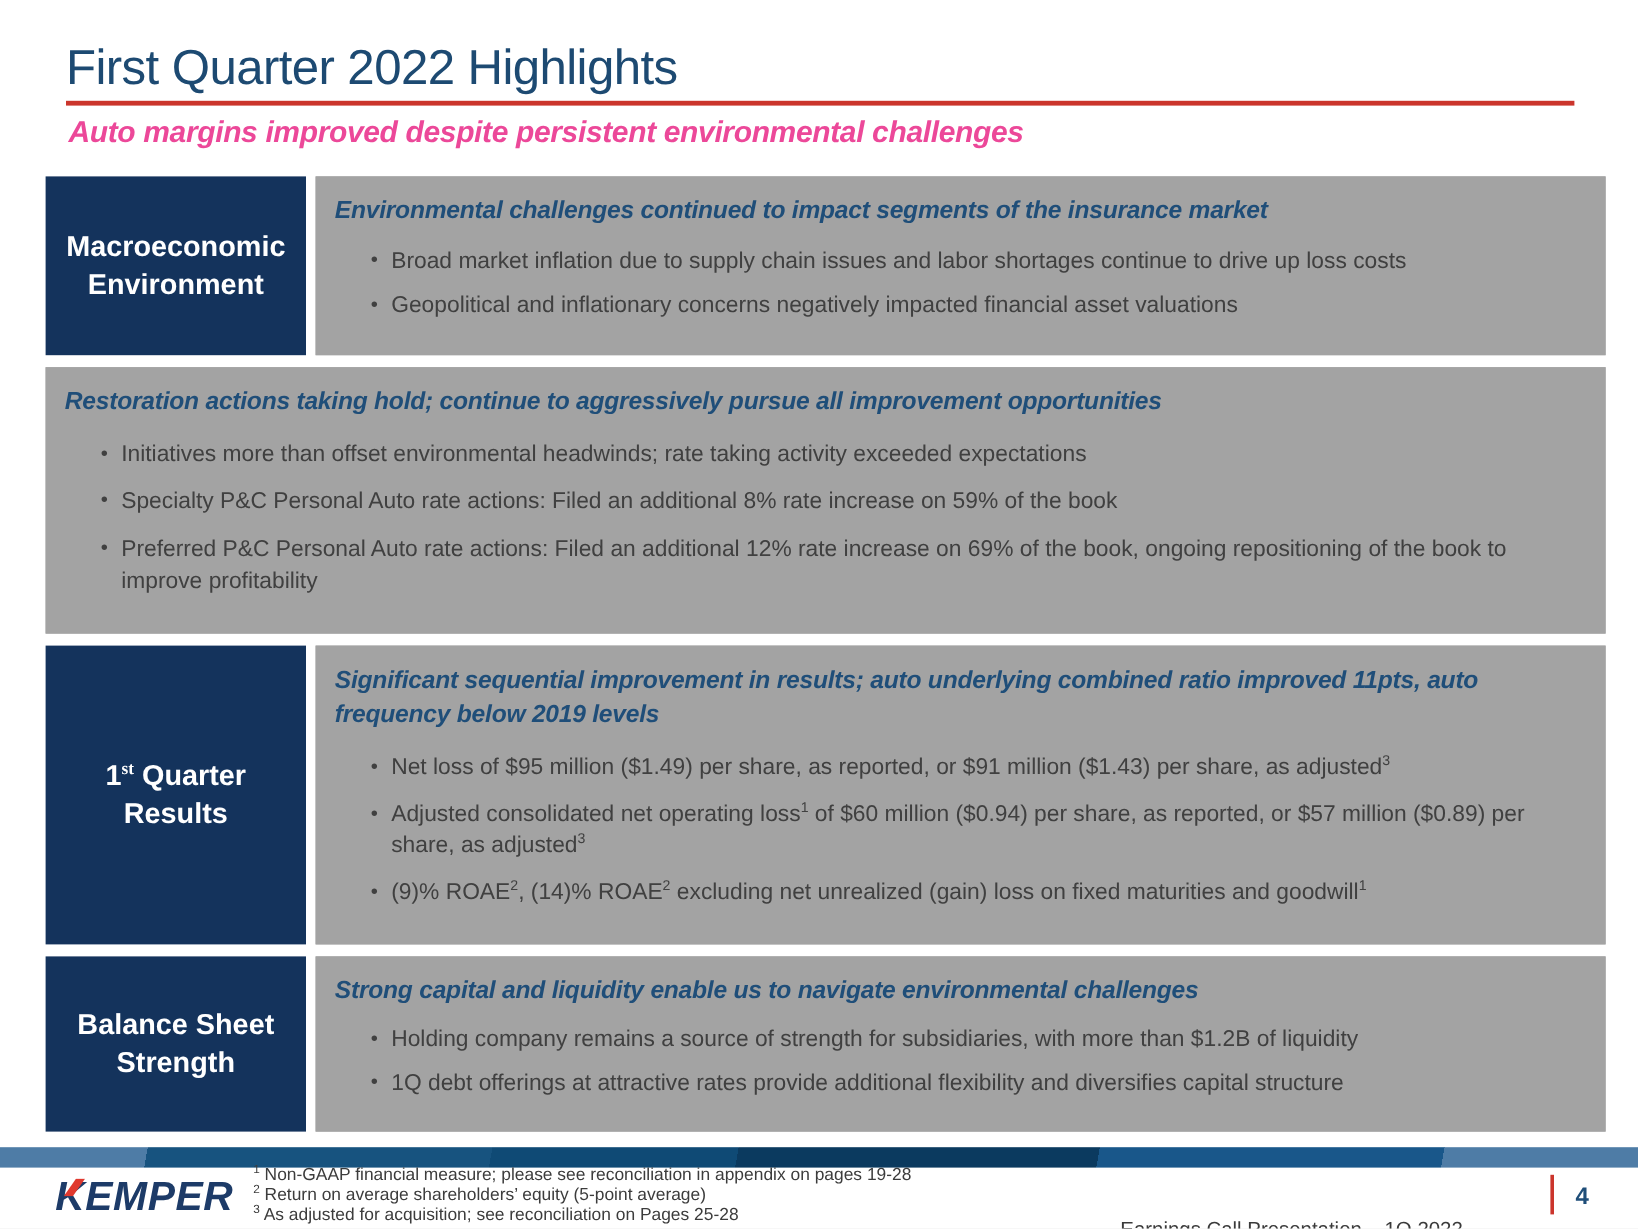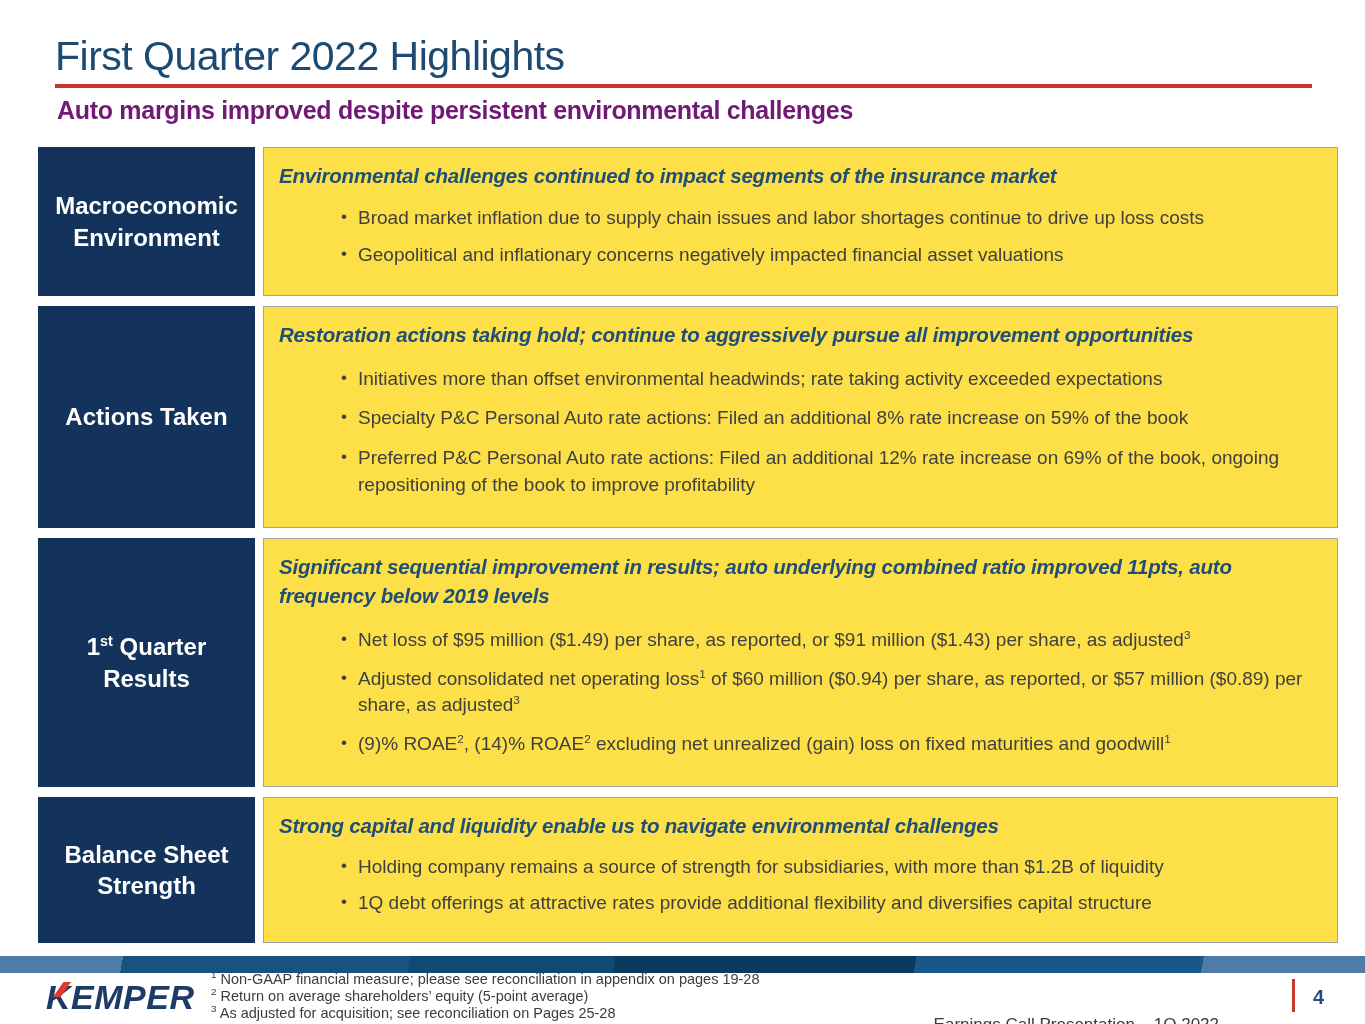--- a/index.html
+++ b/index.html
@@ -27,21 +27,22 @@
     position: absolute;
     left: 55px; top: 84px;
     width: 1257px; height: 4px;
     background: #cb352c;
   }
   .page-subtitle {
     position: absolute;
     left: 57px; top: 96px;
     font-size: 25px;
     font-weight: 700;
-    color: #701a75;
+    font-style: italic;
+    color: #ec4899;
     letter-spacing: -0.3px;
   }
 
   
   .rows {
     position: absolute;
     left: 38px; top: 147px;
     width: 1300px;
     display: flex;
     flex-direction: column;
@@ -62,26 +63,26 @@
     align-items: center;
     justify-content: center;
     text-align: center;
     padding: 0 14px;
   }
   .label-text {
     font-size: 24px;
     font-weight: 700;
     line-height: 1.3;
   }
-  .label-text sup { font-size: 60%; line-height: 0; }
+  .label-text sup { font-size: 60%; line-height: 0; font-family: Liberation Serif, serif; }
 
   .content-box {
     flex: 1;
     border: 1px solid #a3a3a3;
-    background: #fde047;
+    background: #a3a3a3;
     padding: 13px 22px 10px 15px;
     display: flex;
     flex-direction: column;
   }
   .row-heading {
     color: #1f4e79;
     font-weight: 700;
     font-style: italic;
     font-size: 20.5px;
     line-height: 1.42;
@@ -94,21 +95,20 @@
     padding: 4px 0 6px 47px;
     display: flex;
     flex-direction: column;
     justify-content: space-evenly;
   }
   .bullets li {
     position: relative;
     color: #404040;
     font-size: 19px;
     line-height: 1.4;
-    margin-left: 32px;
   }
   .bullets li::before {
     content: "\2022";
     position: absolute;
     left: -17px;
     top: 0;
     color: #404040;
     font-size: 17px;
   }
   .bullets li sup, .row-heading sup { font-size: 62%; line-height: 0; }
@@ -191,23 +191,20 @@
         </div>
         <div class="content-box">
           <div class="row-heading">Environmental challenges continued to impact segments of the insurance market</div>
           <ul class="bullets">
             <li class="bullet">Broad market inflation due to supply chain issues and labor shortages continue to drive up loss costs</li>
             <li class="bullet">Geopolitical and inflationary concerns negatively impacted financial asset valuations</li>
           </ul>
         </div>
       </section>
       <section class="row">
-        <div class="label-box">
-          <div class="label-text">Actions Taken</div>
-        </div>
         <div class="content-box">
           <div class="row-heading">Restoration actions taking hold; continue to aggressively pursue all improvement opportunities</div>
           <ul class="bullets">
             <li class="bullet">Initiatives more than offset environmental headwinds; rate taking activity exceeded expectations</li>
             <li class="bullet">Specialty P&amp;C Personal Auto rate actions:  Filed an additional 8% rate increase on 59% of the book</li>
             <li class="bullet">Preferred P&amp;C Personal Auto rate actions:  Filed an additional 12% rate increase on 69% of the book, ongoing repositioning of the book to improve profitability</li>
           </ul>
         </div>
       </section>
       <section class="row">

